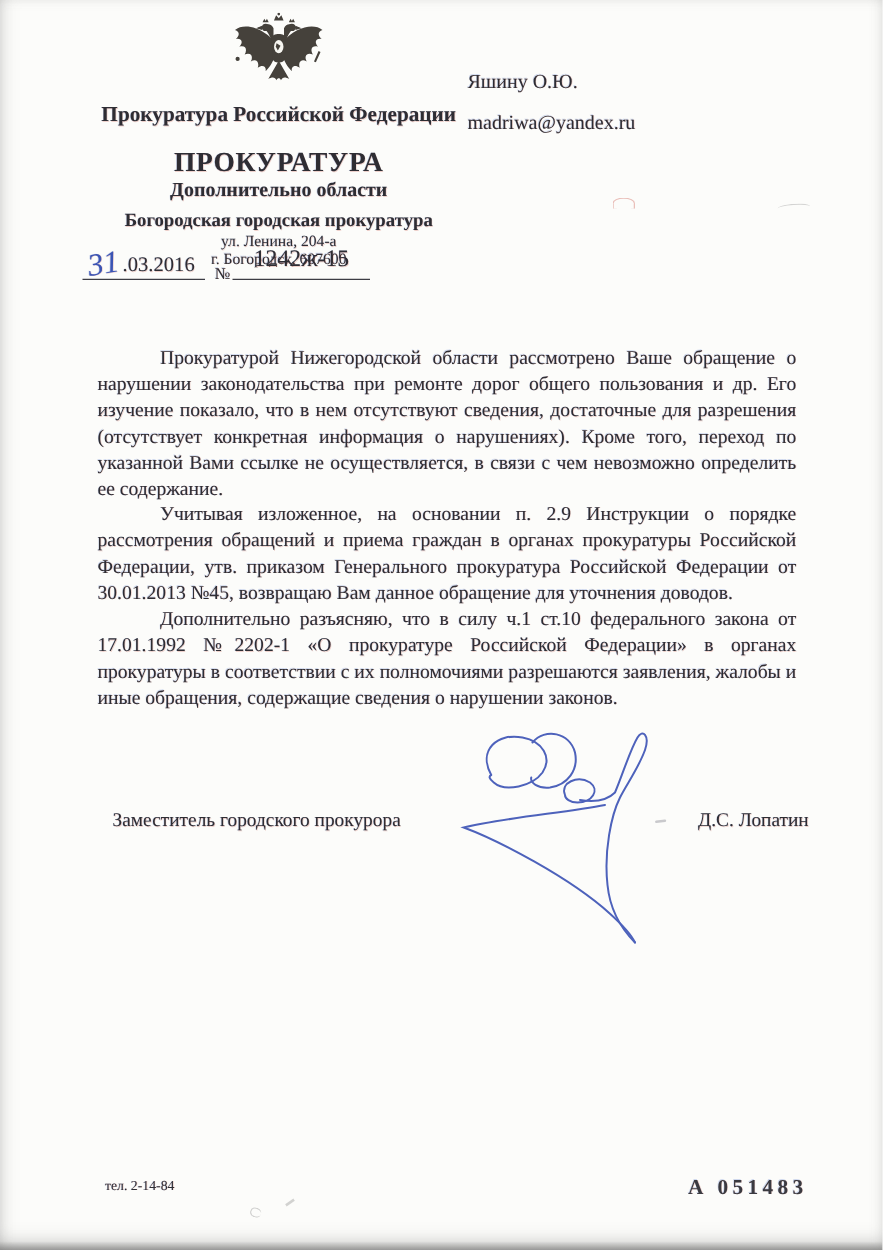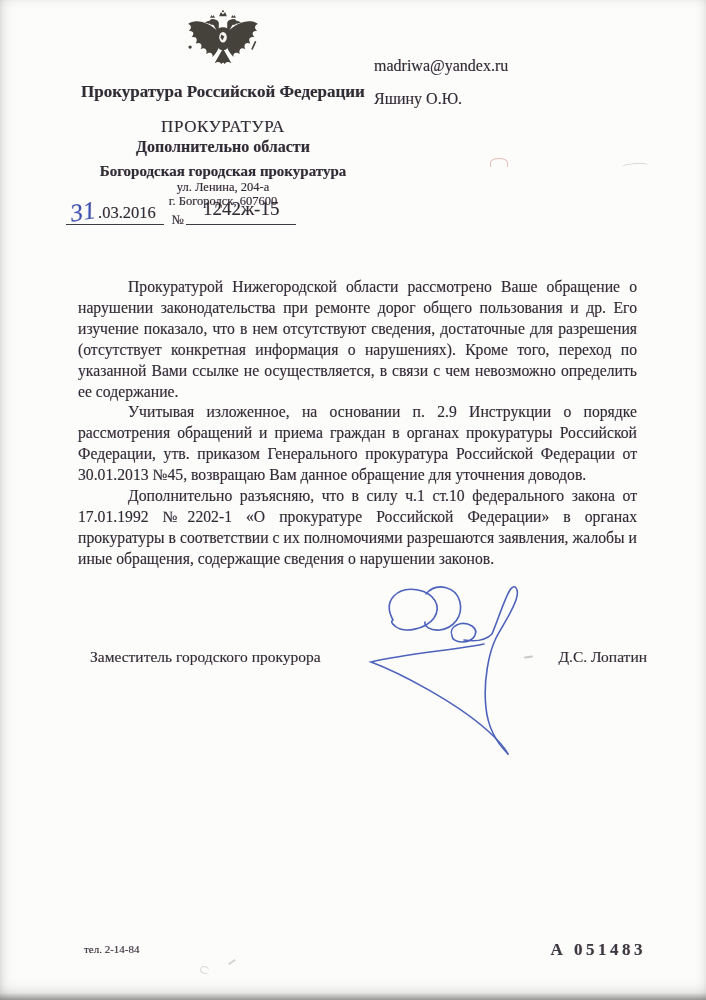--- a/index.html
+++ b/index.html
@@ -13,21 +13,21 @@
       inset 10px 0 16px -12px rgba(120,120,120,.38),
       inset -8px 0 14px -12px rgba(120,120,120,.3),
       inset 0 6px 12px -10px rgba(120,120,120,.25);
   }
   .fringe{text-shadow:.5px .3px 0 rgba(190,60,40,.22),-.5px -.3px 0 rgba(50,90,190,.22);}
 
   
   .letterhead{position:absolute;left:62px;top:10px;width:322px;text-align:center;}
   .coat-svg{display:block;margin:0 auto 2px;}
   .lh-federal{font-size:17px;font-weight:bold;}
-  .lh-caps{font-size:17px;font-weight:normal;margin-top:15px;letter-spacing:.6px;}
+  .lh-caps{font-size:22px;font-weight:bold;margin-top:15px;letter-spacing:.6px;}
   .lh-region{font-size:16px;font-weight:bold;margin-top:1px;}
   .lh-city{font-size:15px;font-weight:bold;margin-top:7px;}
   .lh-addr{font-size:12.5px;line-height:1.15;}
 
   
   .dateline{position:absolute;left:66px;top:197px;display:flex;align-items:flex-end;font-size:15.5px;}
   .date-seg1{display:flex;align-items:baseline;border-bottom:1.5px solid #3c3c44;padding:0 8px 1px 4px;}
   .hand-day{color:#3b54b4;font-size:25px;font-style:italic;display:inline-block;transform:rotate(-9deg) translateY(2px);margin-right:3px;line-height:1;}
   .date-rest{font-size:16.5px;}
   .num-sign{font-size:13px;margin:0 2px 0 8px;transform:translateY(3px);}
@@ -98,22 +98,22 @@
   <div class="dateline fringe">
     <span class="date-seg1">
       <span class="hand-day">31</span>
       <span class="date-rest">.03.2016</span>
     </span>
     <span class="num-sign">№</span>
     <span class="date-seg2">1242ж-15</span>
   </div>
 
   <div class="recipient fringe">
+    <div>Яшину О.Ю.</div>
     <div>madriwa@yandex.ru</div>
-    <div>Яшину О.Ю.</div>
   </div>
 
   <div class="body-text fringe">
     <p>Прокуратурой Нижегородской области рассмотрено Ваше обращение о нарушении законодательства при ремонте дорог общего пользования и др. Его изучение показало, что в нем отсутствуют сведения, достаточные для разрешения (отсутствует конкретная информация о нарушениях). Кроме того, переход по указанной Вами ссылке не осуществляется, в связи с чем невозможно определить ее содержание.</p>
     <p>Учитывая изложенное, на основании п. 2.9 Инструкции о порядке рассмотрения обращений и приема граждан в органах прокуратуры Российской Федерации, утв. приказом Генерального прокуратура Российской Федерации от 30.01.2013 №45, возвращаю Вам данное обращение для уточнения доводов.</p>
     <p>Дополнительно разъясняю, что в силу ч.1 ст.10 федерального закона от 17.01.1992 №2202-1 «О прокуратуре Российской Федерации» в органах прокуратуры в соответствии с их полномочиями разрешаются заявления, жалобы и иные обращения, содержащие сведения о нарушении законов.</p>
   </div>
 
   <div class="sign-row fringe">
     <span>Заместитель городского прокурора</span>

